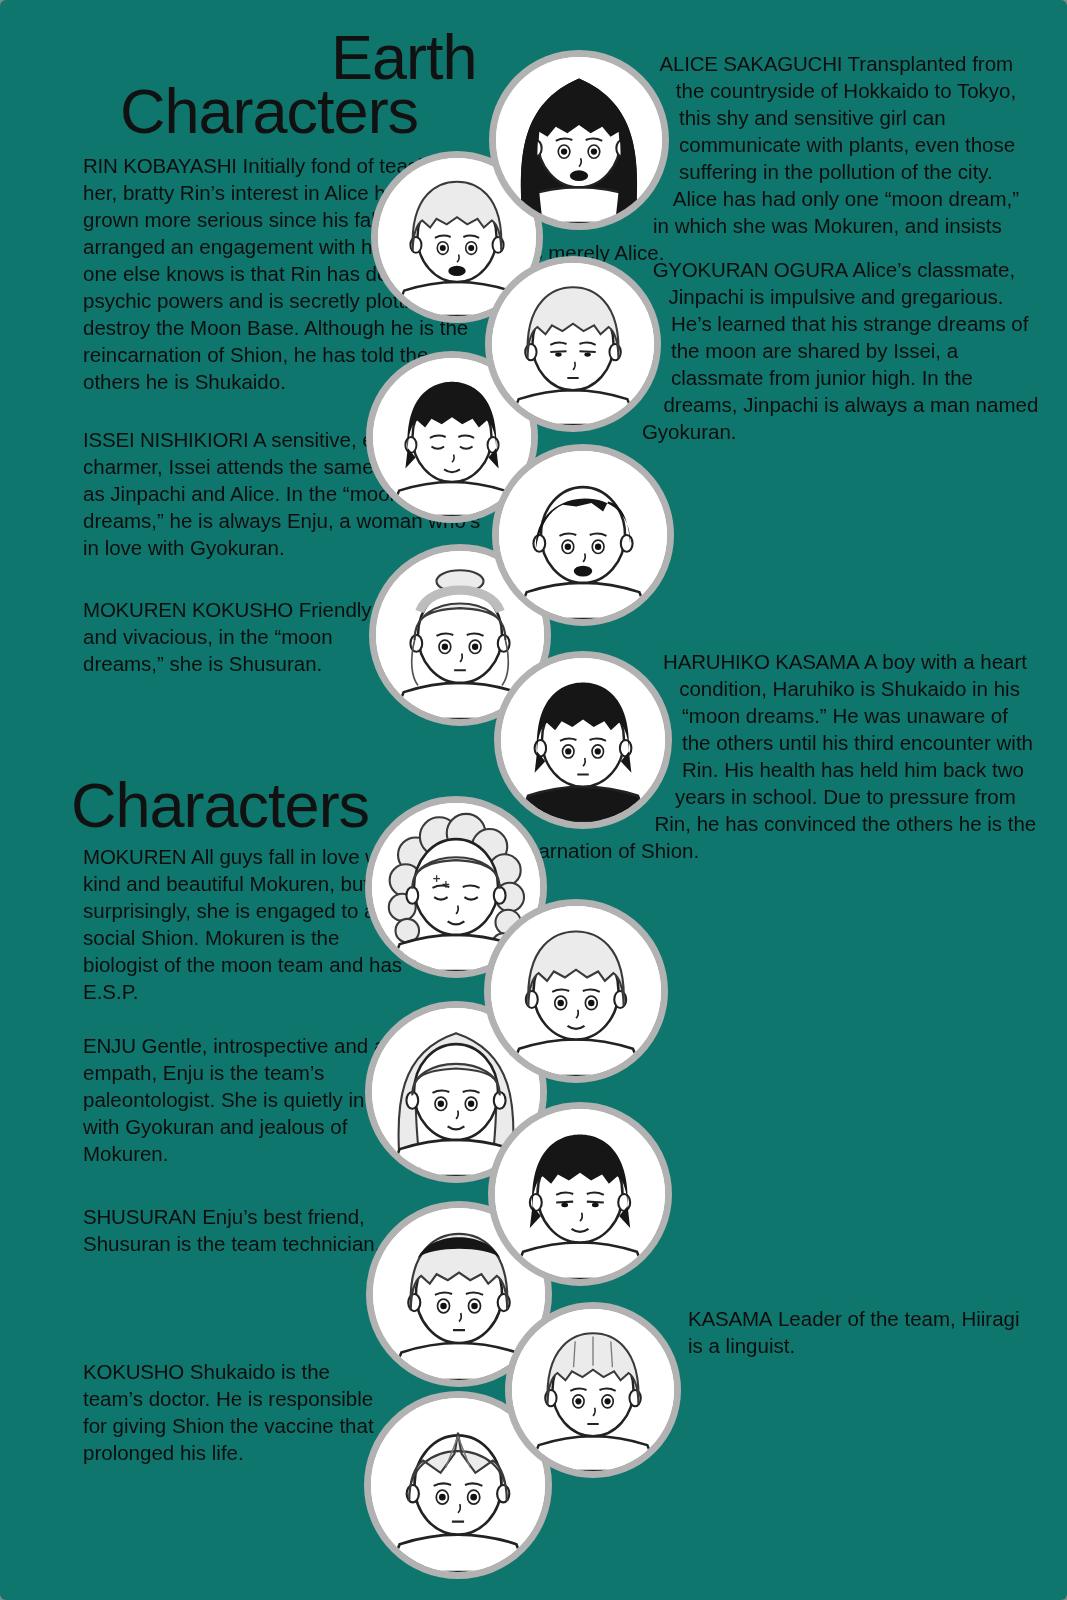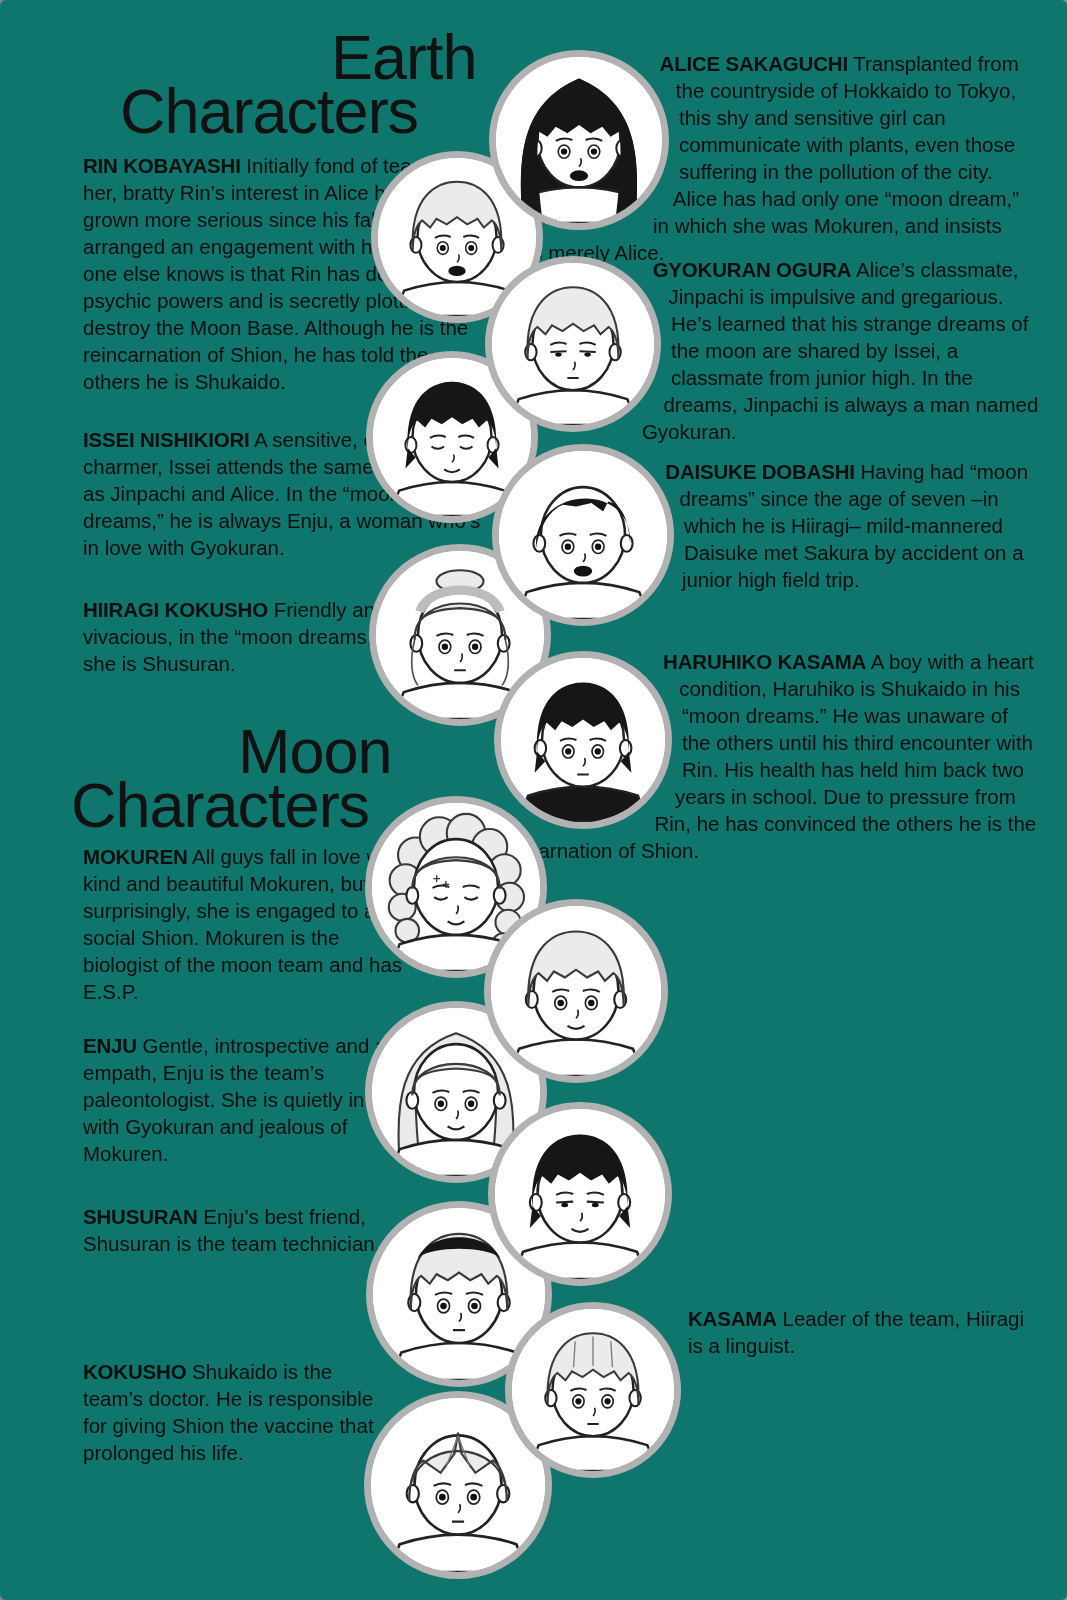--- a/index.html
+++ b/index.html
@@ -5,21 +5,21 @@
   html,body{margin:0;padding:0;background:#888;}
   #page{position:relative;width:1067px;height:1600px;background:#0f766e;overflow:hidden;
         font-family:"Liberation Sans", sans-serif;color:#0e0e0e;margin:0 auto;border-radius:6px;}
   .title-line{position:absolute;font-size:63px;line-height:1;letter-spacing:-1px;color:#111;white-space:nowrap;}
   #earth-title-1{left:331px;top:26px;}
   #earth-title-2{left:120px;top:80px;}
   #moon-title-1{left:238px;top:720px;}
   #moon-title-2{left:71px;top:774px;}
   .entry{position:absolute;font-size:20.5px;line-height:27px;}
   .entry p{margin:0;}
-  .cname{font-weight:bold;letter-spacing:-0.2px;}
+  .cname{font-weight:normal;letter-spacing:-0.2px;}
   .spacer{float:left;border-radius:50%;shape-outside:circle(50%);shape-margin:6px;}
   
   #entry-rin{left:83px;top:152px;width:402px;}
   #entry-issei{left:83px;top:426px;width:400px;}
   #entry-sakura{left:83px;top:596px;width:320px;}
   #entry-mokuren{left:83px;top:843px;width:335px;}
   #entry-enju{left:83px;top:1032px;width:330px;}
   #entry-shusuran{left:83px;top:1203px;width:300px;}
   #entry-shukaido{left:83px;top:1358px;width:310px;}
   
@@ -54,31 +54,30 @@
   #portrait-shusuran{left:366px;top:1201px;width:186px;height:186px;}
   #portrait-hiiragi{left:505px;top:1302px;width:176px;height:176px;}
   #portrait-shukaido{left:364px;top:1391px;width:188px;height:188px;}
 </style>
 </head>
 <body>
 
 <div id="page">
   <div class="title-line" id="earth-title-1">Earth</div>
   <div class="title-line" id="earth-title-2">Characters</div>
-  <div class="title-line" id="moon-title-1">Moon</div>
   <div class="title-line" id="moon-title-2">Characters</div>
   <div id="entries">
       <div class="entry" id="entry-rin">
         <p><span class="cname">RIN KOBAYASHI</span> <span>Initially fond of teasing her, bratty Rin’s interest in Alice has only grown more serious since his fall–he’s even arranged an engagement with her! What no one else knows is that Rin has developed psychic powers and is secretly plotting to destroy the Moon Base. Although he is the reincarnation of Shion, he has told the others he is Shukaido.</span></p>
       </div>
       <div class="entry" id="entry-issei">
         <p><span class="cname">ISSEI NISHIKIORI</span> <span>A sensitive, easy-going charmer, Issei attends the same high school as Jinpachi and Alice. In the “moon dreams,” he is always Enju, a woman who’s in love with Gyokuran.</span></p>
       </div>
       <div class="entry" id="entry-sakura">
-        <p><span class="cname">HIIRAGI KOKUSHO</span> <span>Friendly and vivacious, in the “moon dreams,” she is Shusuran.</span></p>
+        <p><span class="cname">MOKUREN KOKUSHO</span> <span>Friendly and vivacious, in the “moon dreams,” she is Shusuran.</span></p>
       </div>
       <div class="entry" id="entry-mokuren">
         <p><span class="cname">MOKUREN</span> <span>All guys fall in love with kind and beautiful Mokuren, but surprisingly, she is engaged to anti-social Shion. Mokuren is the biologist of the moon team and has E.S.P.</span></p>
       </div>
       <div class="entry" id="entry-enju">
         <p><span class="cname">ENJU</span> <span>Gentle, introspective and an empath, Enju is the team’s paleontologist. She is quietly in love with Gyokuran and jealous of Mokuren.</span></p>
       </div>
       <div class="entry" id="entry-shusuran">
         <p><span class="cname">SHUSURAN</span> <span>Enju’s best friend, Shusuran is the team technician.</span></p>
       </div>
@@ -88,21 +87,20 @@
       <div class="entry" id="entry-alice">
         <span class="spacer"></span>
         <p><span class="cname">ALICE SAKAGUCHI</span> <span>Transplanted from the countryside of Hokkaido to Tokyo, this shy and sensitive girl can communicate with plants, even those suffering in the pollution of the city. Alice has had only one “moon dream,” in which she was Mokuren, and insists she is merely Alice.</span></p>
       </div>
       <div class="entry" id="entry-jinpachi">
         <span class="spacer"></span>
         <p><span class="cname">GYOKURAN OGURA</span> <span>Alice’s classmate, Jinpachi is impulsive and gregarious. He’s learned that his strange dreams of the moon are shared by Issei, a classmate from junior high. In the dreams, Jinpachi is always a man named Gyokuran.</span></p>
       </div>
       <div class="entry" id="entry-daisuke">
         <span class="spacer"></span>
-        <p><span class="cname">DAISUKE DOBASHI</span> <span>Having had “moon dreams” since the age of seven –in which he is Hiiragi– mild-mannered Daisuke met Sakura by accident on a junior high field trip.</span></p>
       </div>
       <div class="entry" id="entry-haruhiko">
         <span class="spacer"></span>
         <p><span class="cname">HARUHIKO KASAMA</span> <span>A boy with a heart condition, Haruhiko is Shukaido in his “moon dreams.” He was unaware of the others until his third encounter with Rin. His health has held him back two years in school. Due to pressure from Rin, he has convinced the others he is the reincarnation of Shion.</span></p>
       </div>
       <div class="entry" id="entry-gyokuran">
         <span class="spacer"></span>
       </div>
       <div class="entry" id="entry-shion">
         <span class="spacer"></span>

